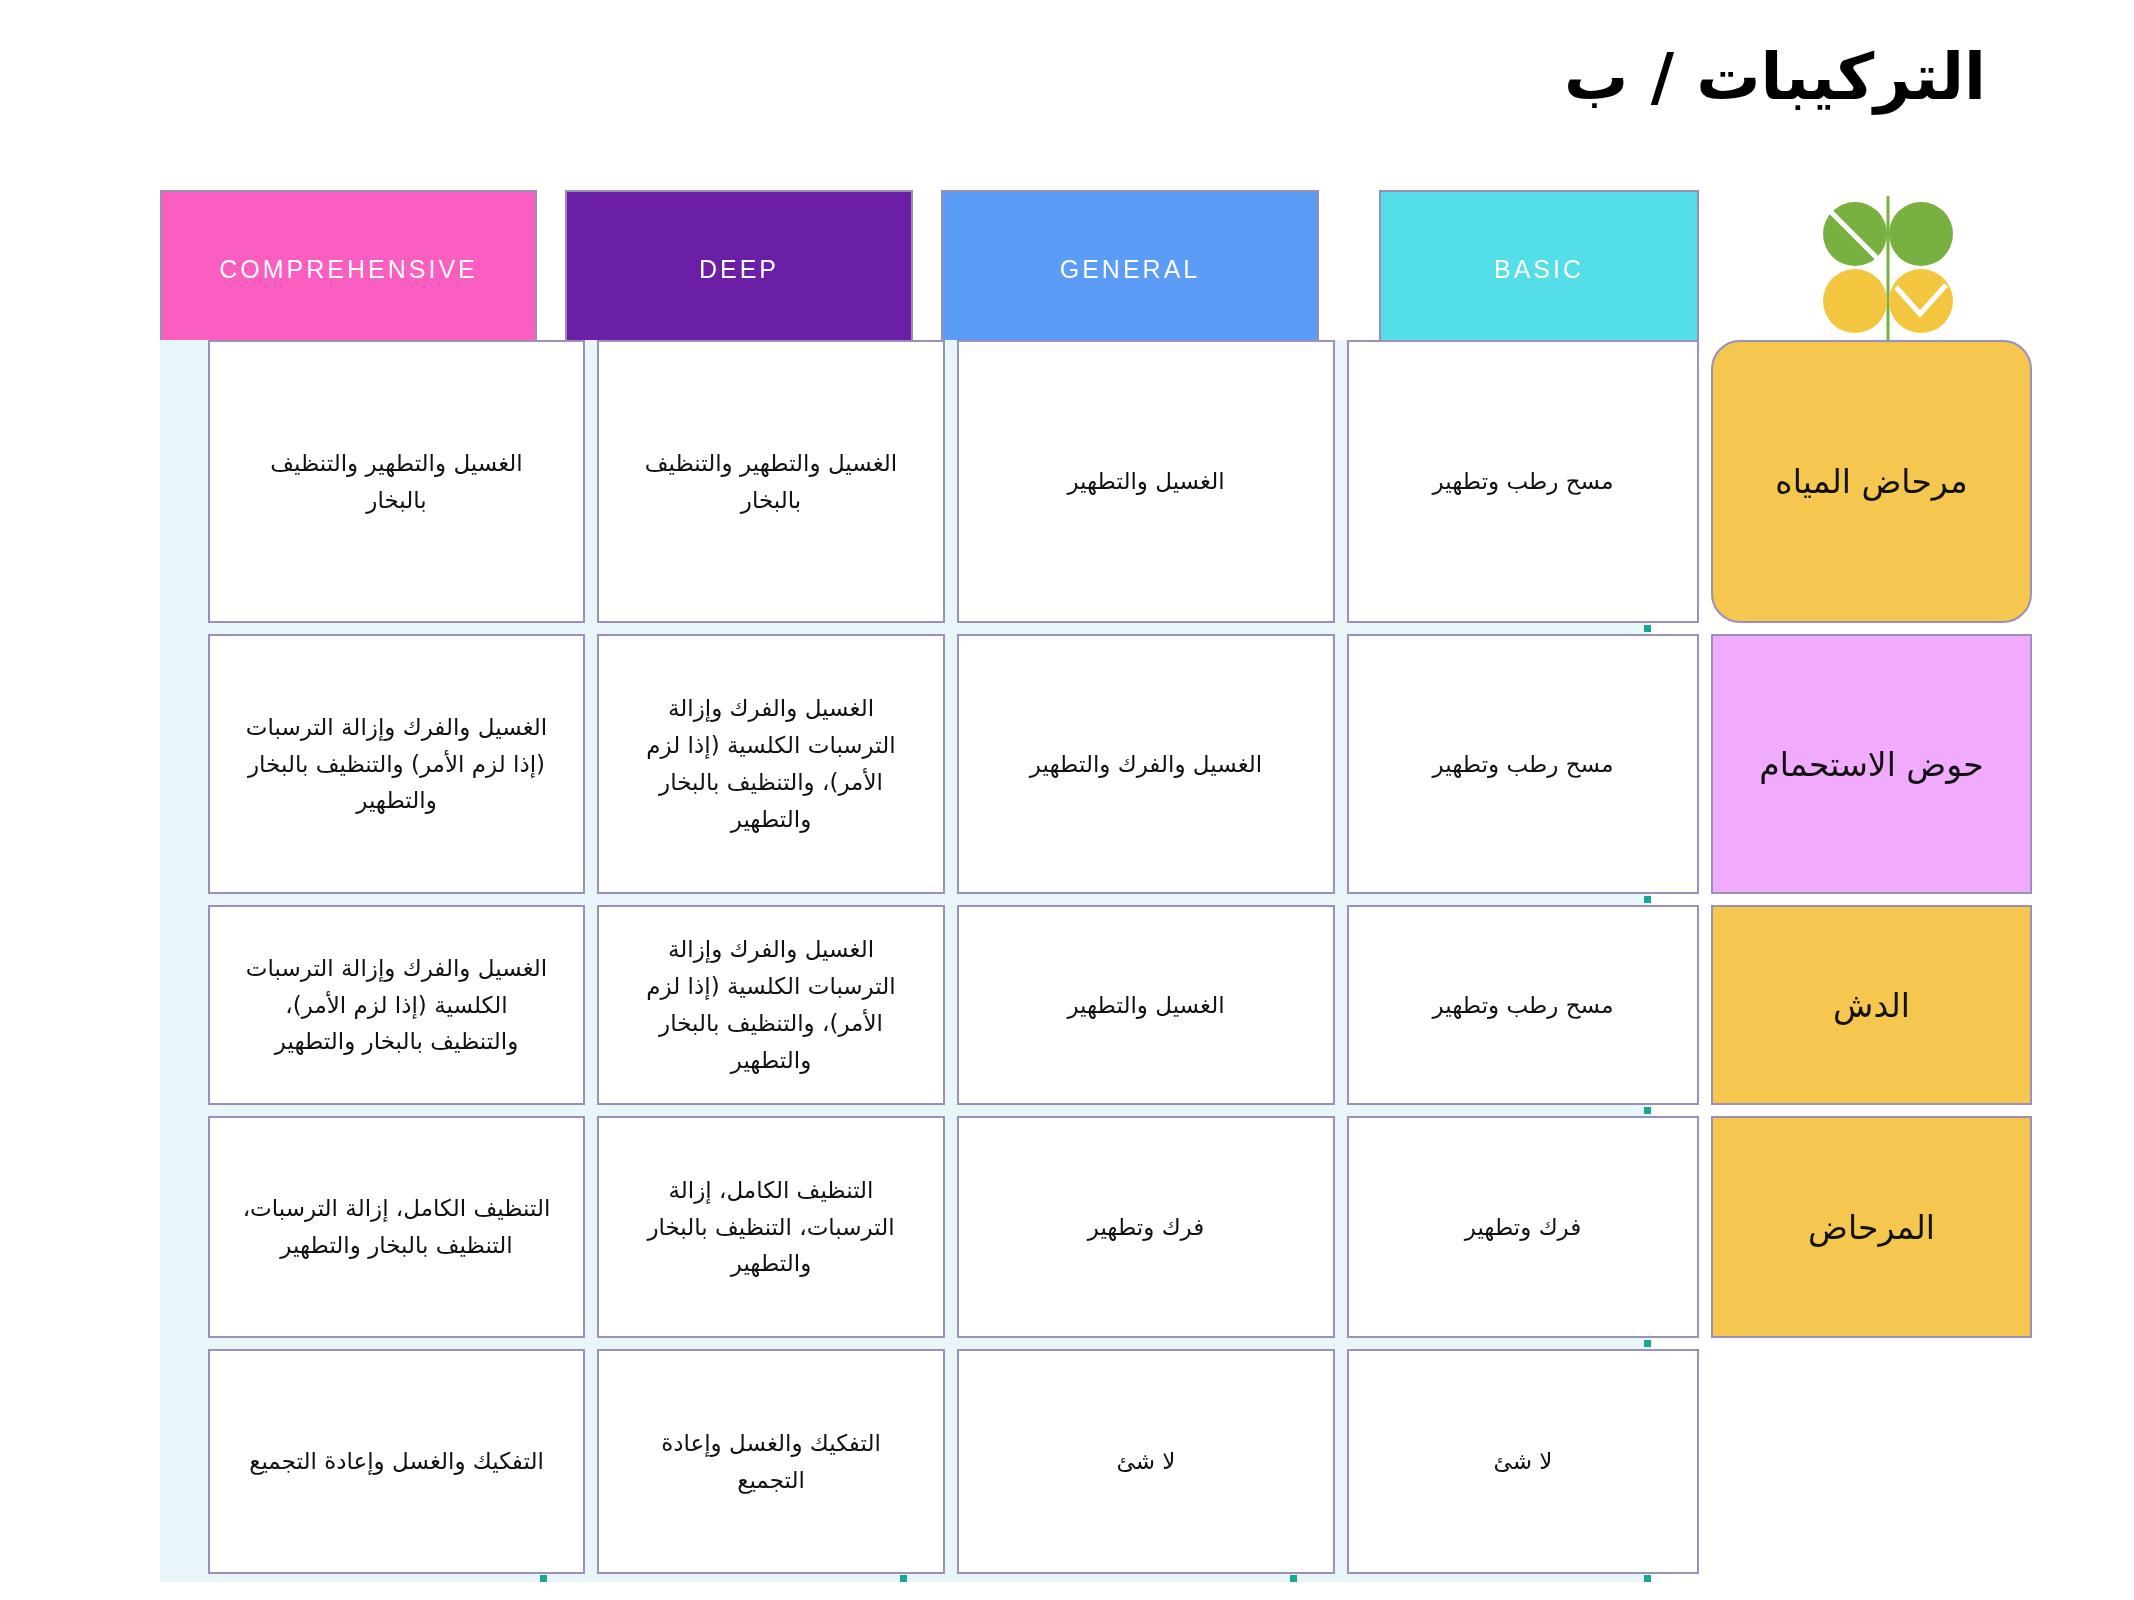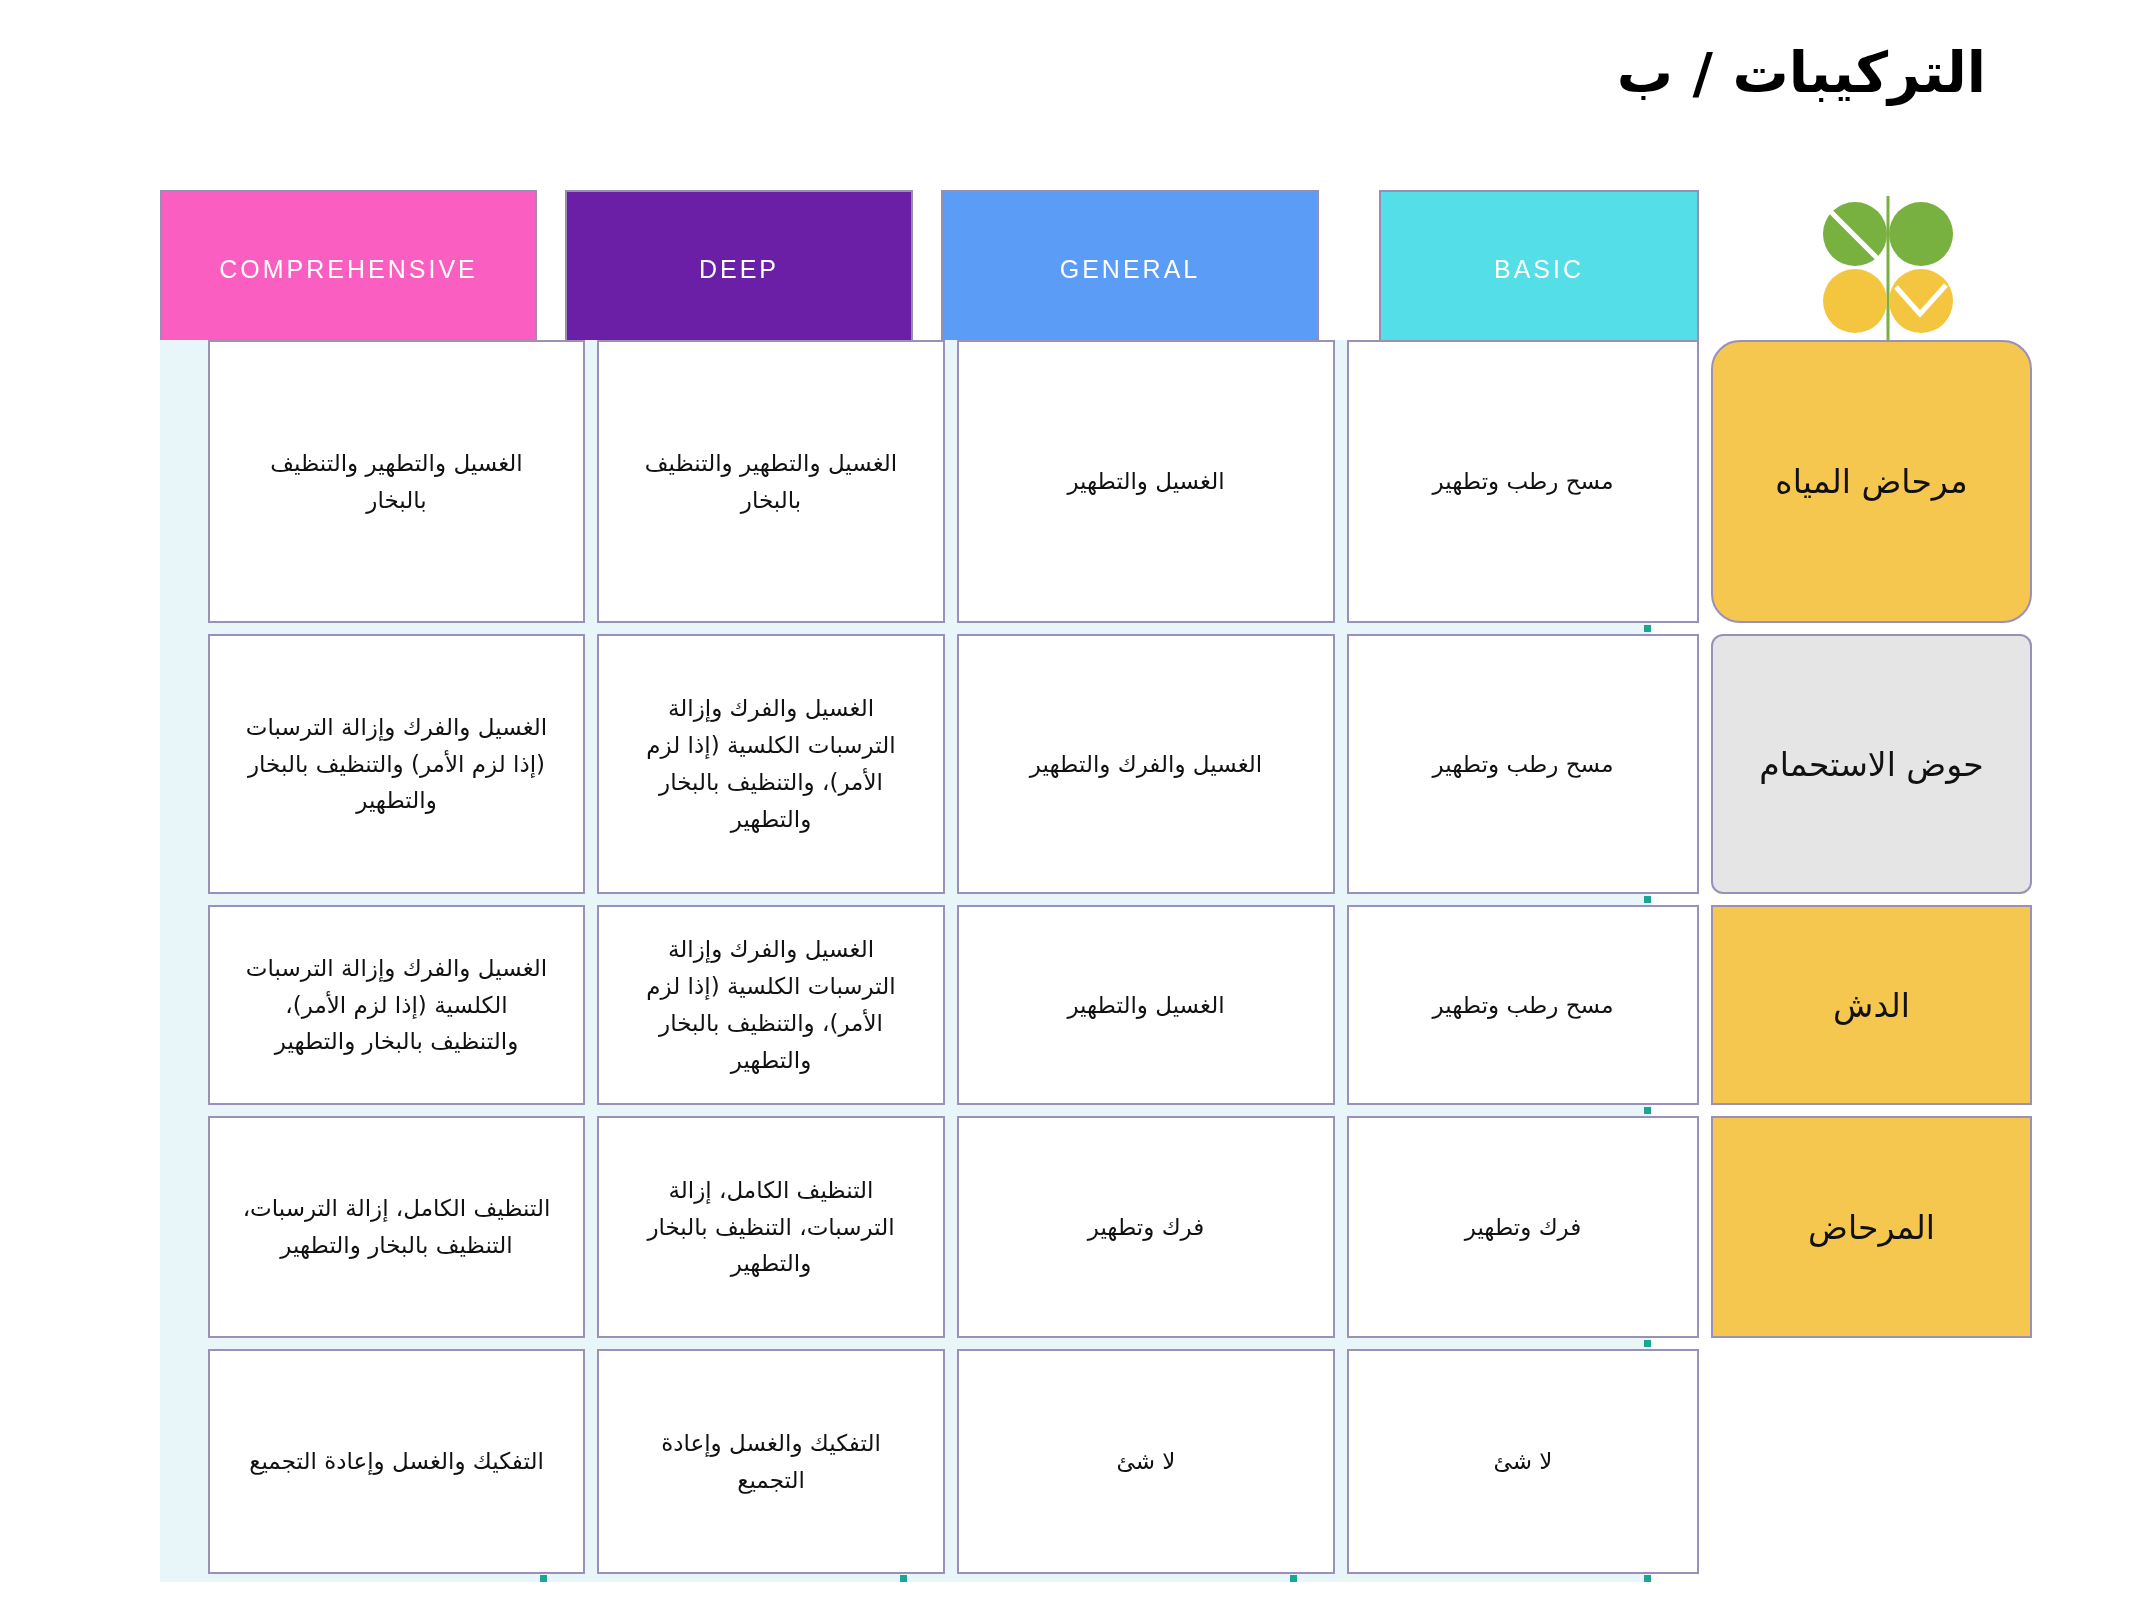--- a/index.html
+++ b/index.html
@@ -10,21 +10,21 @@
     height: 1600px;
     background: #ffffff;
     overflow: hidden;
     font-family: "DejaVu Sans", sans-serif;
     color: #111111;
   }
   .title {
     position: absolute;
     top: 40px;
     right: 148px;
-    font-size: 56px;
+    font-size: 64px;
     font-weight: 700;
     color: #000000;
     direction: rtl;
     white-space: nowrap;
   }
   .table-wrap { position: absolute; left: 160px; top: 190px; width: 1824px; }
   .header-row {
     display: grid;
     grid-template-columns: 377px 348px 378px 352px 321px;
     column-gap: 28px;
@@ -127,21 +127,21 @@
       <div class="cell ar">الغسيل والتطهير والتنظيف بالبخار</div>
       <div class="cell ar">الغسيل والتطهير والتنظيف بالبخار</div>
       <div class="cell ar">الغسيل والتطهير</div>
       <div class="cell ar">مسح رطب وتطهير</div>
       <div class="label-cell ar" data-bg="theme.row_label_bg" style="background-color: rgb(245, 199, 78); border-radius: 29px;">مرحاض المياه</div>
 
       <div class="cell ar">الغسيل والفرك وإزالة الترسبات (إذا لزم الأمر) والتنظيف بالبخار والتطهير</div>
       <div class="cell ar">الغسيل والفرك وإزالة الترسبات الكلسية (إذا لزم الأمر)، والتنظيف بالبخار والتطهير</div>
       <div class="cell ar">الغسيل والفرك والتطهير</div>
       <div class="cell ar">مسح رطب وتطهير</div>
-      <div class="label-cell ar" data-bg="theme.row_label_bg" style="background-color: #e5e5e5; border-radius: 12px;">حوض الاستحمام</div>
+      <div class="label-cell ar" data-bg="theme.row_label_bg" style="background-color: #f0abfc;">حوض الاستحمام</div>
 
       <div class="cell ar">الغسيل والفرك وإزالة الترسبات الكلسية (إذا لزم الأمر)، والتنظيف بالبخار والتطهير</div>
       <div class="cell ar">الغسيل والفرك وإزالة الترسبات الكلسية (إذا لزم الأمر)، والتنظيف بالبخار والتطهير</div>
       <div class="cell ar">الغسيل والتطهير</div>
       <div class="cell ar">مسح رطب وتطهير</div>
       <div class="label-cell ar" data-bg="theme.row_label_bg" style="background-color: rgb(245, 199, 78);">الدش</div>
 
       <div class="cell ar">التنظيف الكامل، إزالة الترسبات، التنظيف بالبخار والتطهير</div>
       <div class="cell ar">التنظيف الكامل، إزالة الترسبات، التنظيف بالبخار والتطهير</div>
       <div class="cell ar">فرك وتطهير</div>

